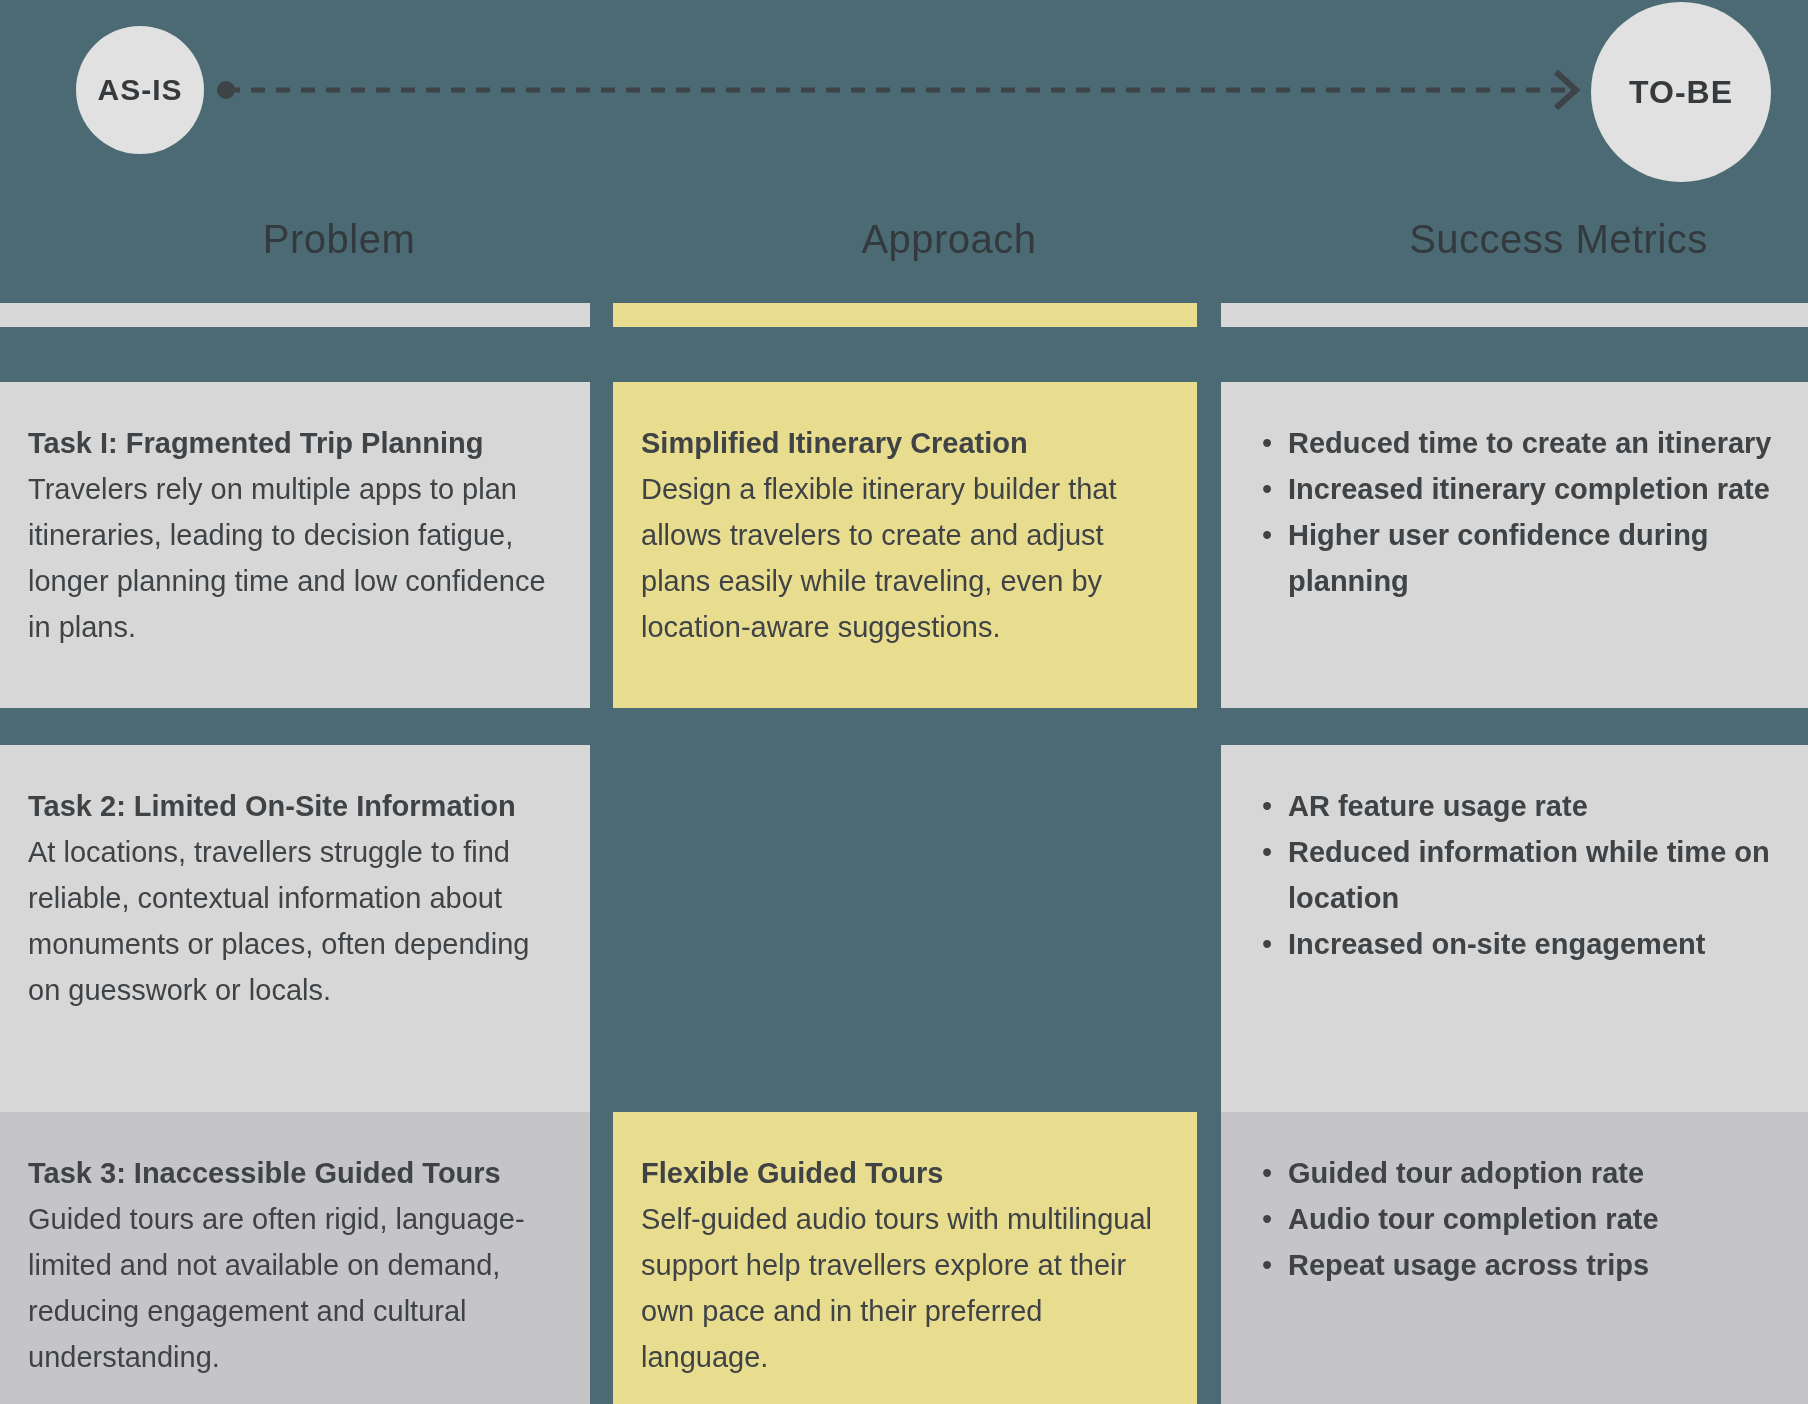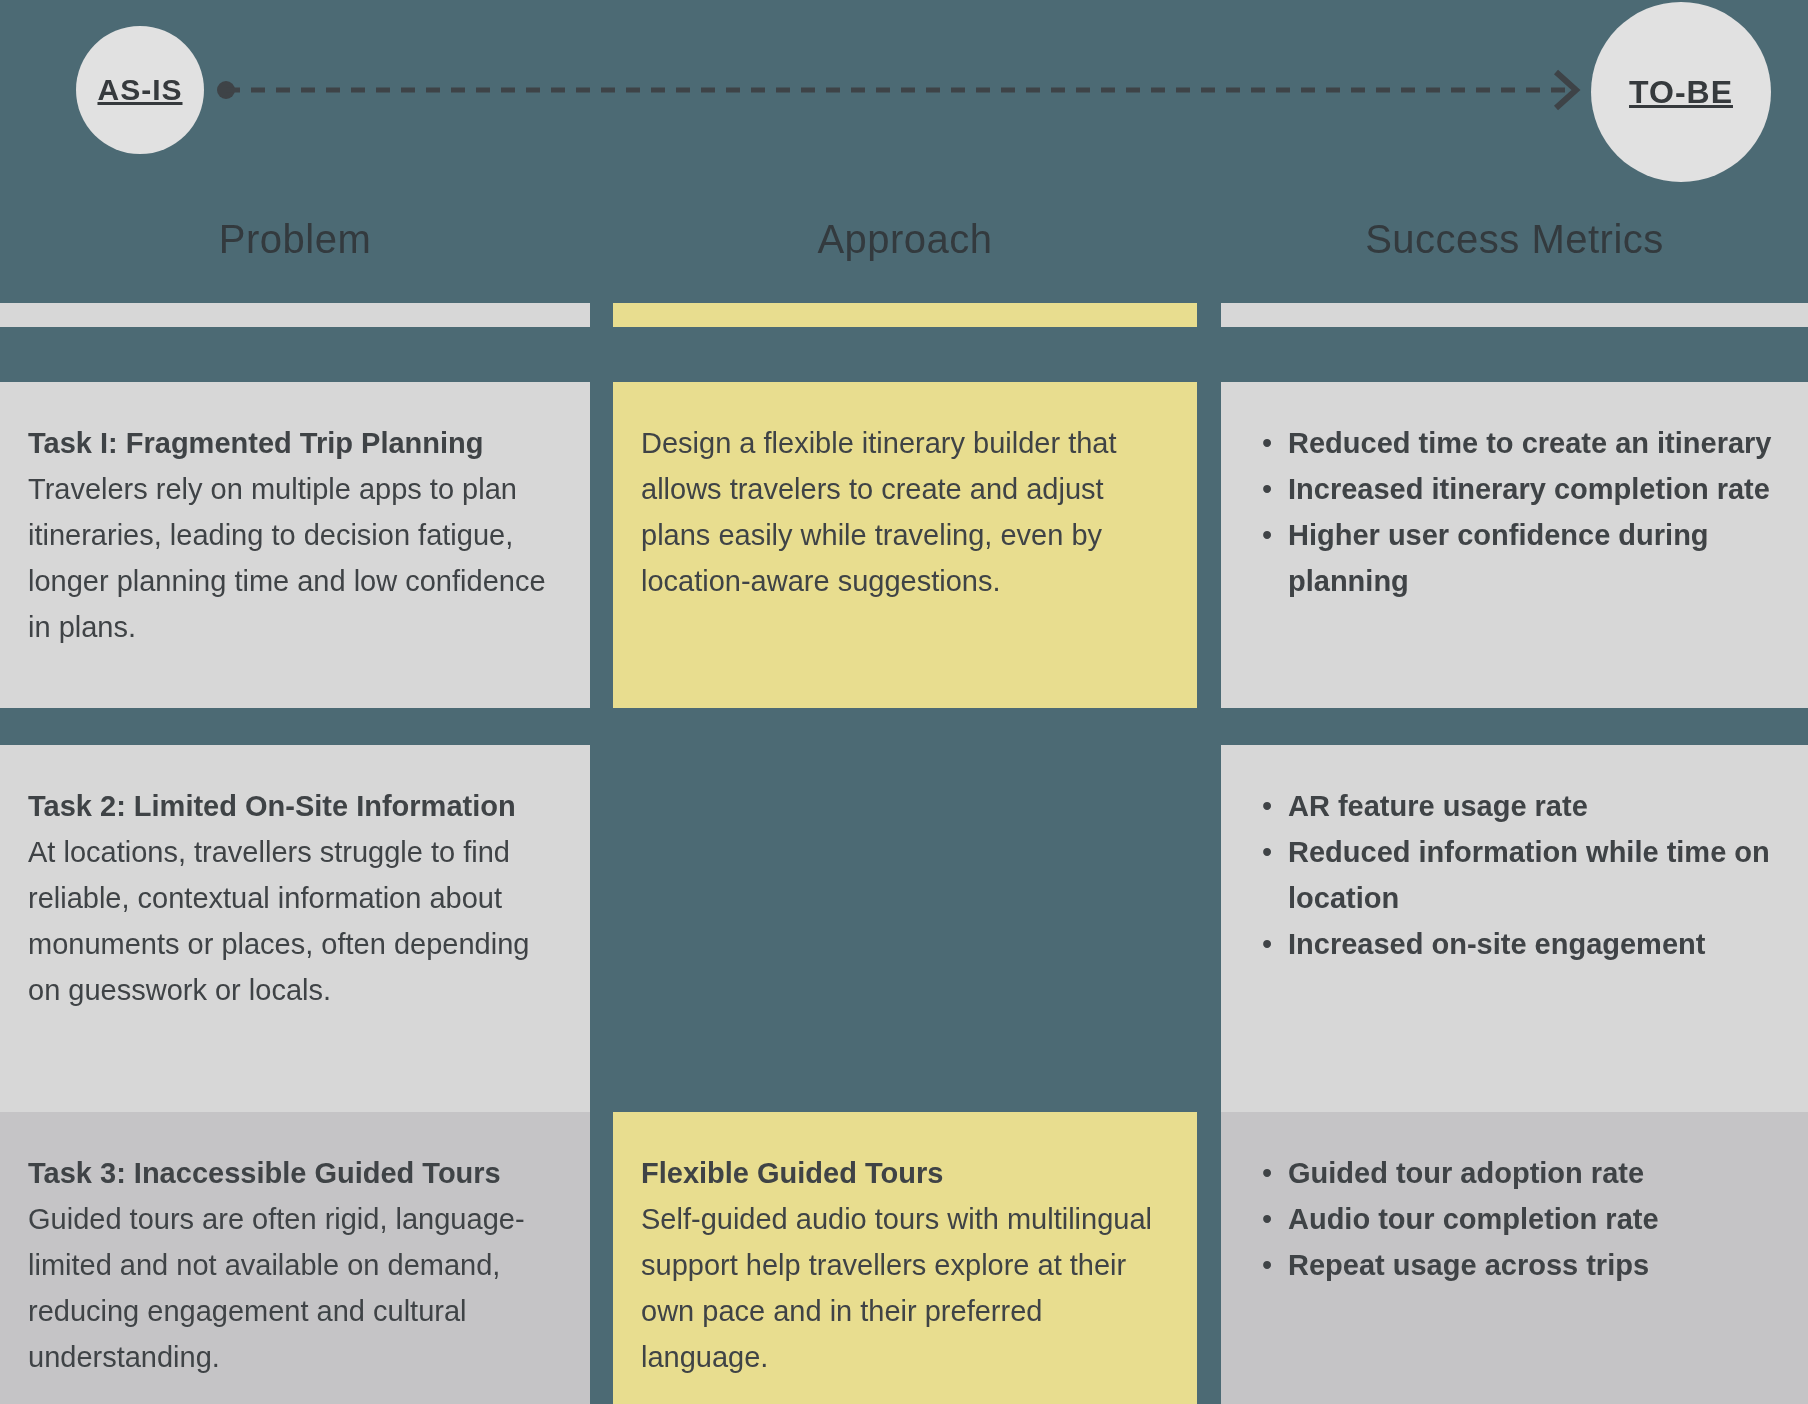--- a/index.html
+++ b/index.html
@@ -18,32 +18,33 @@
     width:1808px;height:1404px;
     background:var(--teal);
     overflow:hidden;
     font-family:"Liberation Sans", sans-serif;
   }
   
   .circle{
     position:absolute;border-radius:50%;
     background:var(--circle);
     display:flex;align-items:center;justify-content:center;
-    color:#363A3D;font-weight:700;letter-spacing:1px;text-decoration:underline;
+    color:#363A3D;font-weight:700;letter-spacing:1px;
   }
   .circle.as-is{left:76px;top:26px;width:128px;height:128px;font-size:30px;}
   .circle.to-be{left:1591px;top:2px;width:180px;height:180px;font-size:32px;}
   .flow-arrow{position:absolute;left:206px;top:66px;}
   .flow-arrow .stroke{stroke:var(--arrow);}
   .flow-arrow .fill{fill:var(--arrow);}
   
   .col-header{
     position:absolute;top:213px;height:52px;line-height:52px;
     text-align:center;font-size:40px;font-weight:500;letter-spacing:0.5px;
     color:var(--header-ink);
+    padding-left:44px;
   }
   .h-problem{left:0;width:590px;}
   .h-approach{left:613px;width:584px;}
   .h-metrics{left:1221px;width:587px;}
   
   .strip{position:absolute;top:303px;height:24px;}
   .strip.c1{left:0;width:590px;background:var(--gray);}
   .strip.c2{left:613px;width:584px;background:var(--yellow);}
   .strip.c3{left:1221px;width:587px;background:var(--gray);}
   
@@ -95,20 +96,21 @@
 
   <div class="strip c1"></div>
   <div class="strip c2"></div>
   <div class="strip c3"></div>
 
   <div class="card gray r1 c1">
     <p class="card-title">Task I: Fragmented Trip Planning</p>
     <p class="card-body">Travelers rely on multiple apps to plan itineraries, leading to decision fatigue, longer planning time and low confidence in plans.</p>
   </div>
   <div class="card yellow r1 c2">
+    <p class="card-title">Simplified Itinerary Creation</p>
     <p class="card-body">Design a flexible itinerary builder that allows travelers to create and adjust plans easily while traveling, even by location-aware suggestions.</p>
   </div>
   <div class="card gray r1 c3" style="padding:0;">
     <ul class="metrics-list">
       <li><span class="bullet">•</span><span>Reduced time to create an itinerary</span></li>
       <li><span class="bullet">•</span><span>Increased itinerary completion rate</span></li>
       <li><span class="bullet">•</span><span>Higher user confidence during planning</span></li>
     </ul>
   </div>
 

